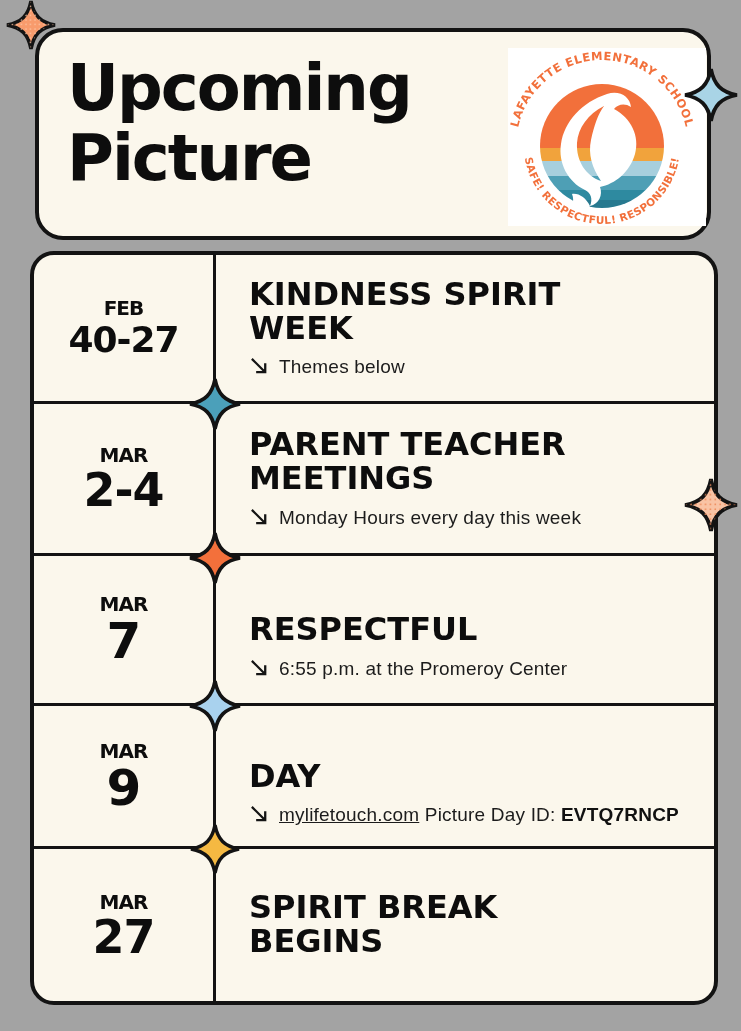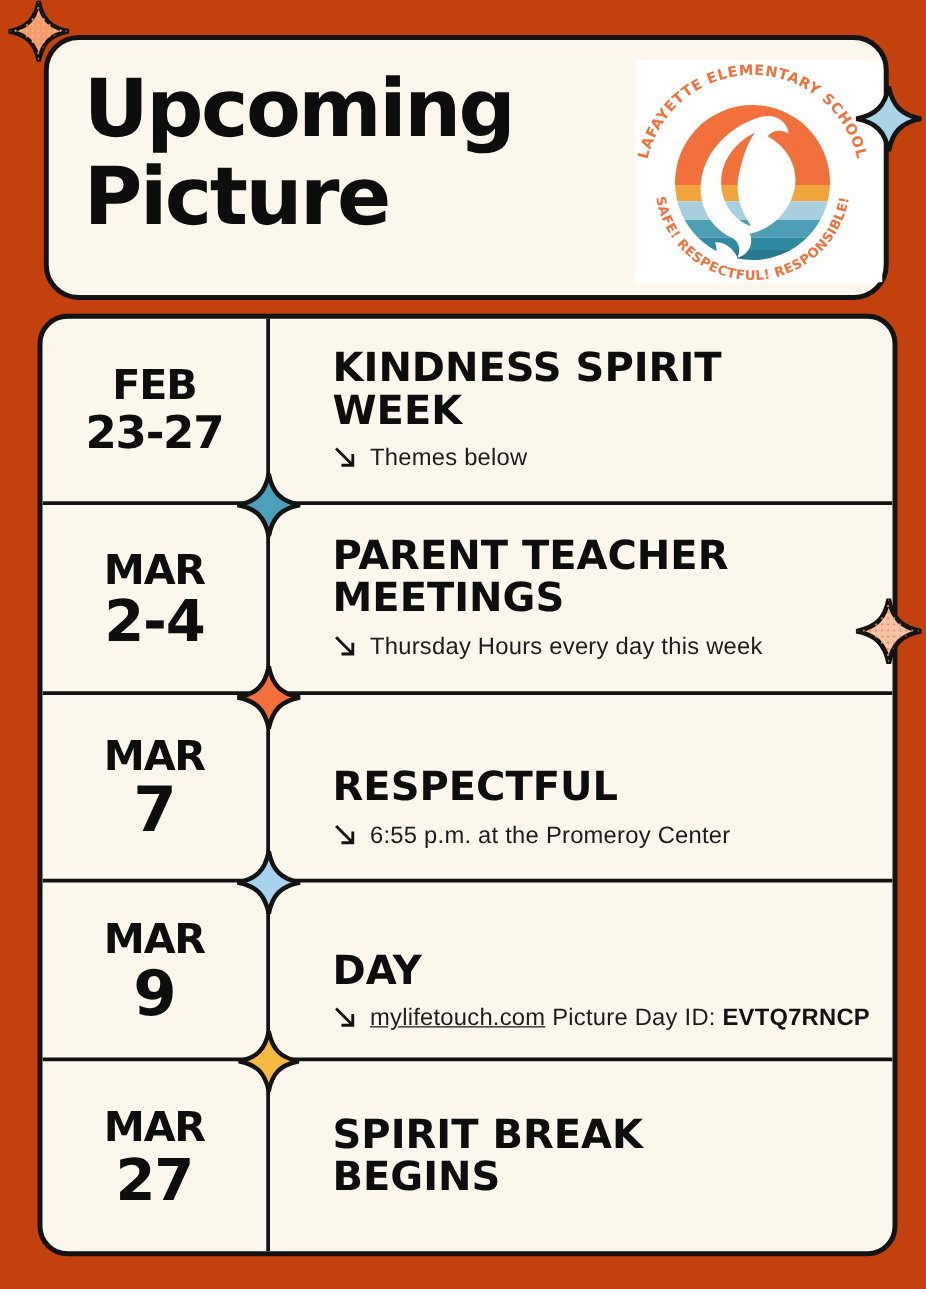--- a/index.html
+++ b/index.html
@@ -1,43 +1,43 @@
 <!DOCTYPE html>
 <html><head>
 <meta charset="utf-8">
 <style>
   html,body{margin:0;padding:0;}
   body{background:#2259A7;font-family:"Liberation Sans",sans-serif;}
-  .canvas{position:relative;width:741px;height:1031px;background:#c2410c;overflow:hidden;}
+  .canvas{position:relative;width:741px;height:1031px;background:#a3a3a3;overflow:hidden;}
 
   
   .card{position:absolute;background:#FBF7EC;border:4px solid #131313;box-sizing:border-box;}
   .header-card{left:35px;top:28px;width:676px;height:212px;border-radius:28px;z-index:1;}
   .events-card{left:30px;top:251px;width:688px;height:754px;border-radius:24px;z-index:1;
                display:flex;flex-direction:column;overflow:hidden;}
 
   
   .page-title{position:absolute;left:28px;top:22px;
               font-family:"DejaVu Sans",sans-serif;font-weight:bold;
               font-size:64px;line-height:1.09;letter-spacing:-2px;color:#0d0d0d;}
   .logo-box{position:absolute;left:469px;top:16px;width:198px;height:178px;z-index:2;}
 
   
   .row{display:grid;grid-template-columns:182px 1fr;box-sizing:border-box;}
   .row.bordered{border-bottom:3px solid #131313;}
   .r0{height:149px;} .r1{height:152px;} .r2{height:150px;} .r3{height:143px;} .r4{flex:1;}
   .date-cell{border-right:3px solid #131313;display:flex;flex-direction:column;
              align-items:center;justify-content:center;color:#0d0d0d;
              font-family:"DejaVu Sans",sans-serif;font-weight:bold;letter-spacing:-1px;}
-  .date-m{font-size:33px;line-height:1.15;}
+  .date-m{font-size:20px;line-height:1.15;}
   .date-n{font-size:46px;line-height:1.0;}
   .date-n.n-sm{font-size:36px;line-height:1.1;}
   .date-n.n-xl{font-size:50px;}
   .event-cell{display:flex;flex-direction:column;justify-content:center;
-              padding:6px 18px 6px 50px;box-sizing:border-box;}
+              padding:6px 18px 6px 33px;box-sizing:border-box;}
   .event-title{font-family:"DejaVu Sans",sans-serif;font-weight:bold;color:#0d0d0d;
                font-size:32px;line-height:1.06;letter-spacing:0;}
   .event-detail{display:flex;gap:9px;margin-top:11px;
                 font-size:19px;color:#1c1c1c;letter-spacing:.2px;}
   .event-detail .arrow{flex:0 0 auto;display:flex;}
   .event-detail .link{text-decoration:underline;color:#1c1c1c;margin-top:29px;}
   .event-detail b{font-weight:bold;color:#111;}
 
   
   .sparkle{position:absolute;z-index:5;}
@@ -87,21 +87,21 @@
         </text>
       </svg>
     </div>
   </div>
 
   <div class="card events-card">
 
     <div class="row bordered r0">
       <div class="date-cell">
         <span class="date-m">FEB</span>
-        <span class="date-n n-sm">23-27</span>
+        <span class="date-n n-sm">40-27</span>
       </div>
       <div class="event-cell">
         <div class="event-title"><span>KINDNESS SPIRIT</span><br><span>WEEK</span></div>
         <div class="event-detail">
           <span class="arrow">
             <svg viewBox="0 0 22 22" width="21" height="21">
                 <path d="M3 3 L17 17 M17 7.5 V17 H7.5" fill="none" stroke="#141414" stroke-width="2.4"></path>
               </svg>
           </span>
           <span class="text">Themes below</span>
@@ -115,21 +115,21 @@
         <span class="date-n">2-4</span>
       </div>
       <div class="event-cell">
         <div class="event-title"><span>PARENT TEACHER</span><br><span>MEETINGS</span></div>
         <div class="event-detail">
           <span class="arrow">
             <svg viewBox="0 0 22 22" width="21" height="21">
                 <path d="M3 3 L17 17 M17 7.5 V17 H7.5" fill="none" stroke="#141414" stroke-width="2.4"></path>
               </svg>
           </span>
-          <span class="text">Thursday Hours every day this week</span>
+          <span class="text">Monday Hours every day this week</span>
         </div>
       </div>
     </div>
 
     <div class="row bordered r2">
       <div class="date-cell">
         <span class="date-m">MAR</span>
         <span class="date-n n-xl">7</span>
       </div>
       <div class="event-cell">

